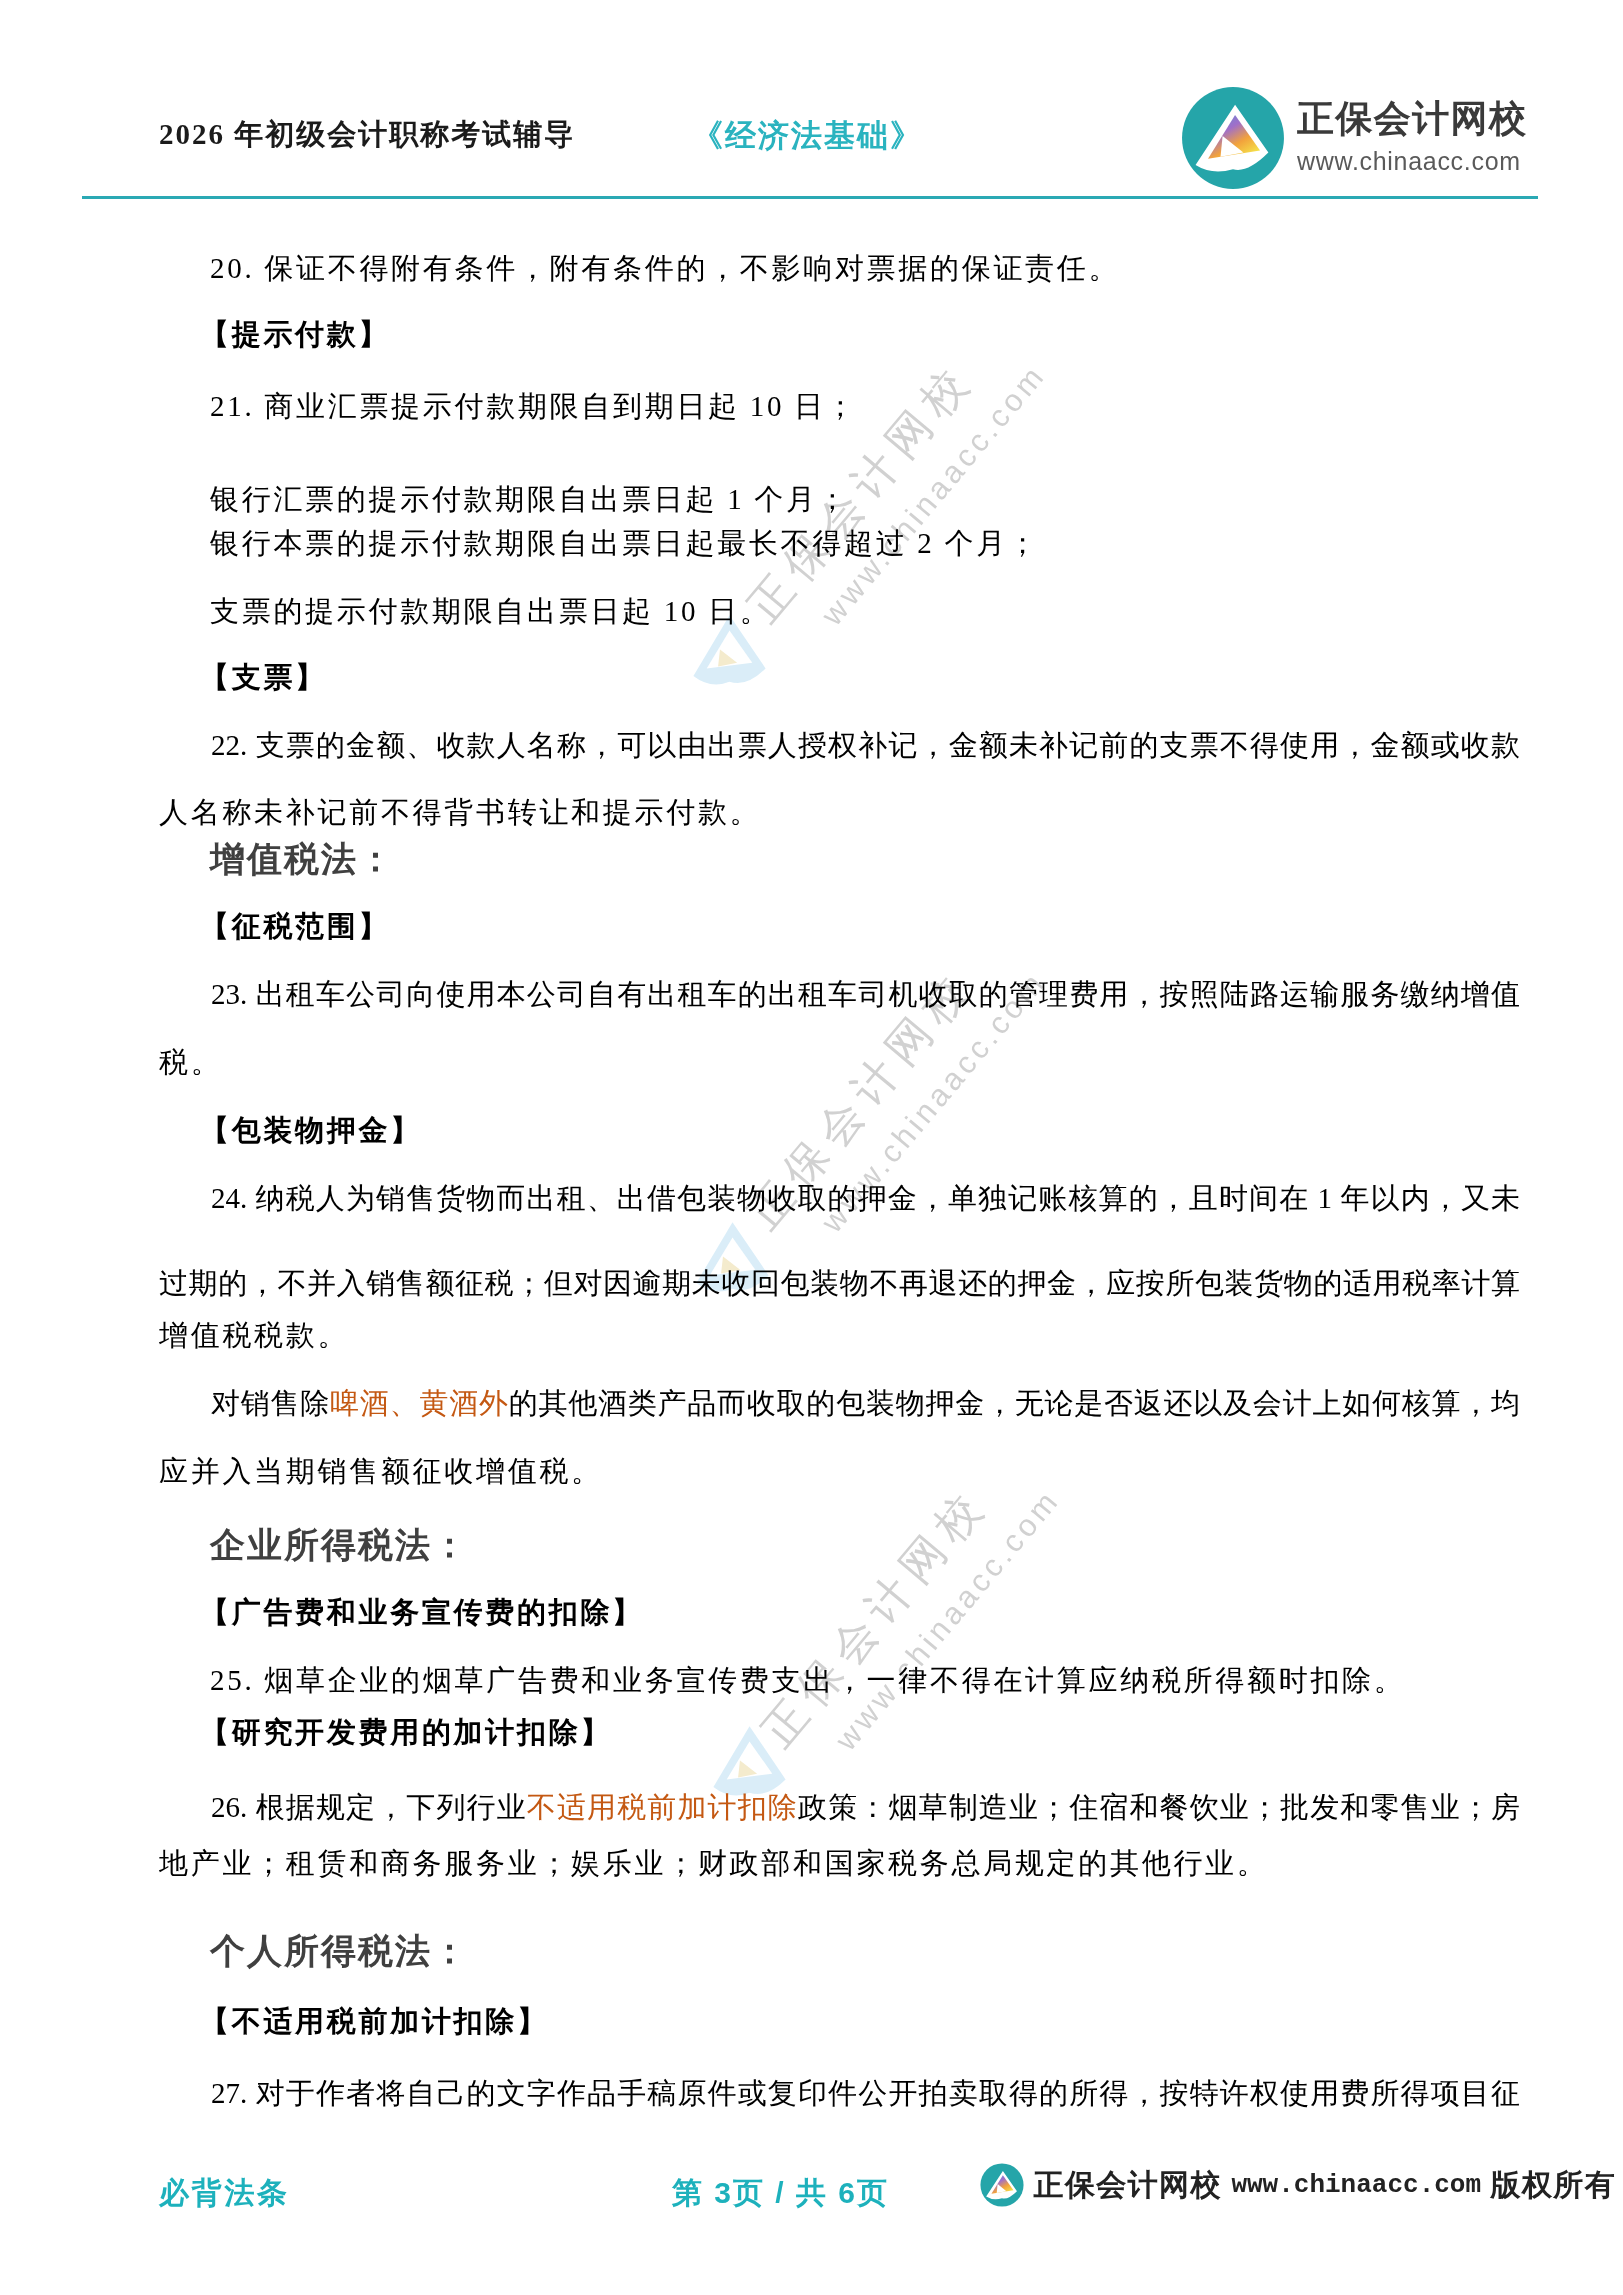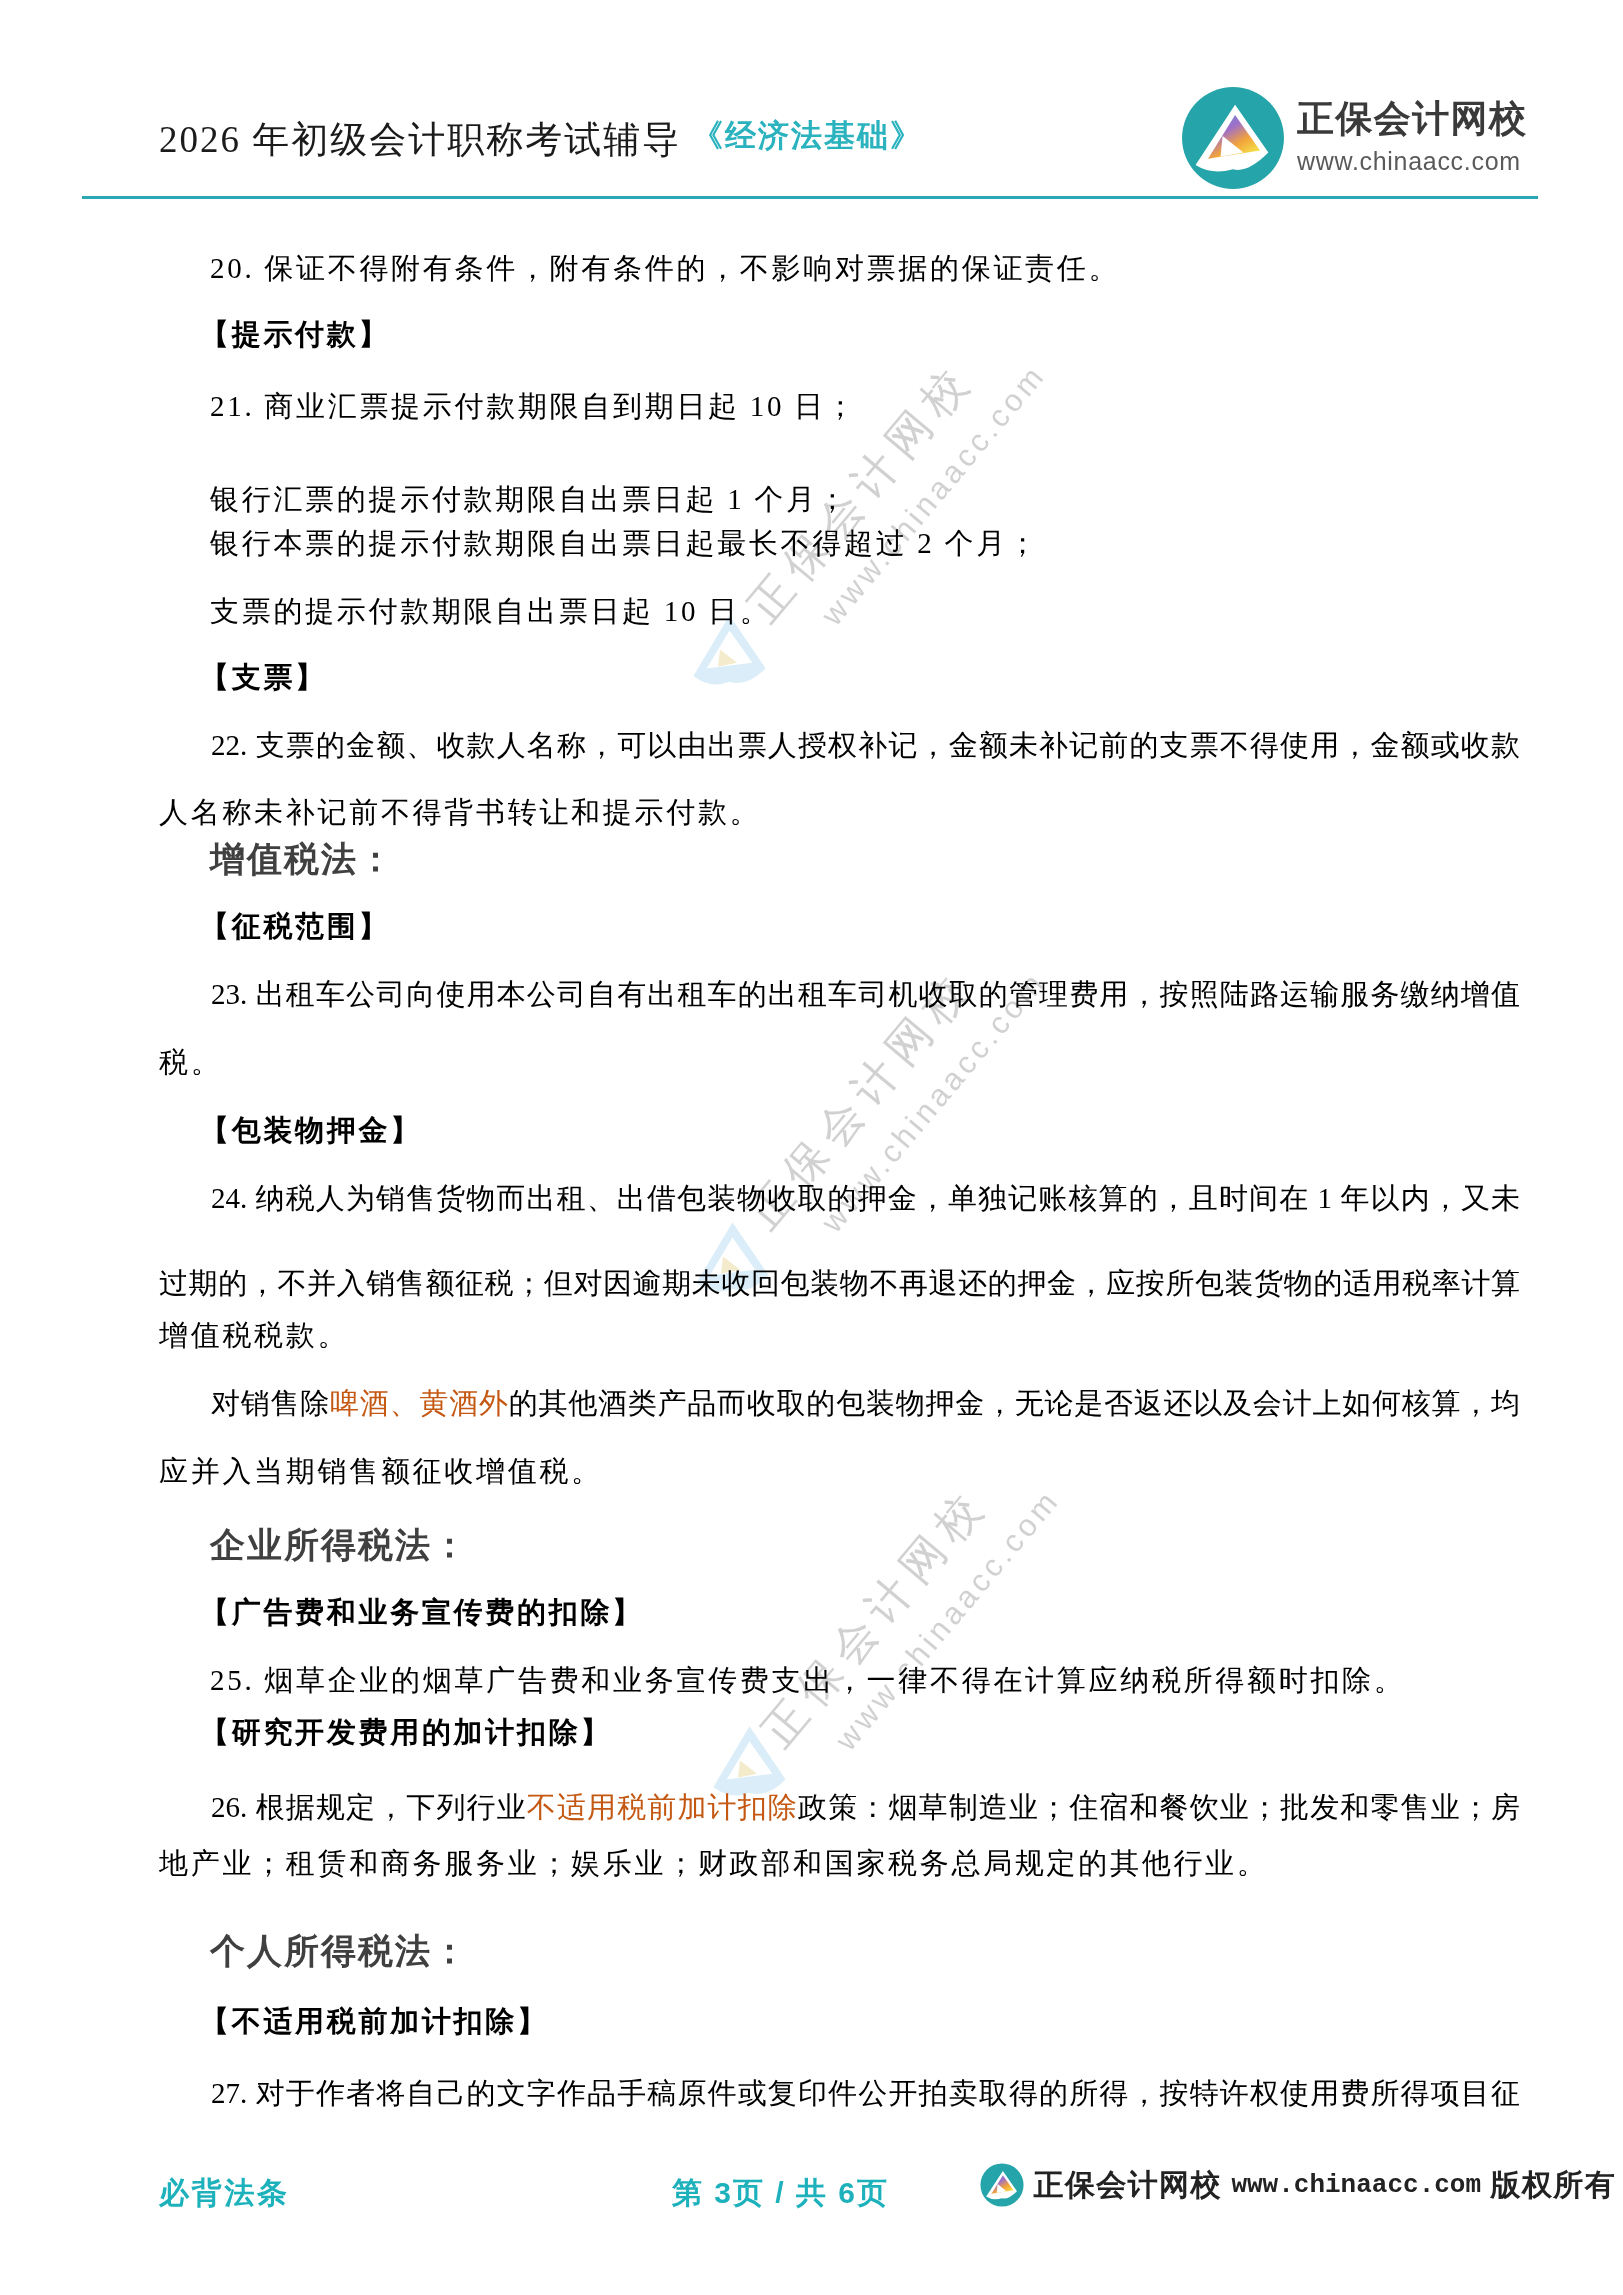--- a/index.html
+++ b/index.html
@@ -6,21 +6,21 @@
   .page{
     position:relative;
     width:1623px;height:2295px;
     background:#ffffff;
     overflow:hidden;
     font-family:"Liberation Serif","DejaVu Serif",serif;
   }
   
   .hdr-title{
     position:absolute;left:159px;top:115px;
-    font-size:37px;font-weight:400;color:#1b1b1b;
+    font-size:29px;font-weight:700;color:#1b1b1b;
     letter-spacing:2px;white-space:nowrap;
   }
   .hdr-course{
     position:absolute;left:692px;top:115px;
     font-size:31px;font-weight:700;color:#2ab3bf;
     letter-spacing:2px;white-space:nowrap;
   }
   .hdr-logo{position:absolute;left:1181px;top:86px;width:104px;height:104px;}
   .hdr-brand{position:absolute;left:1297px;top:94px;width:232px;}
   .hdr-brand-name{

